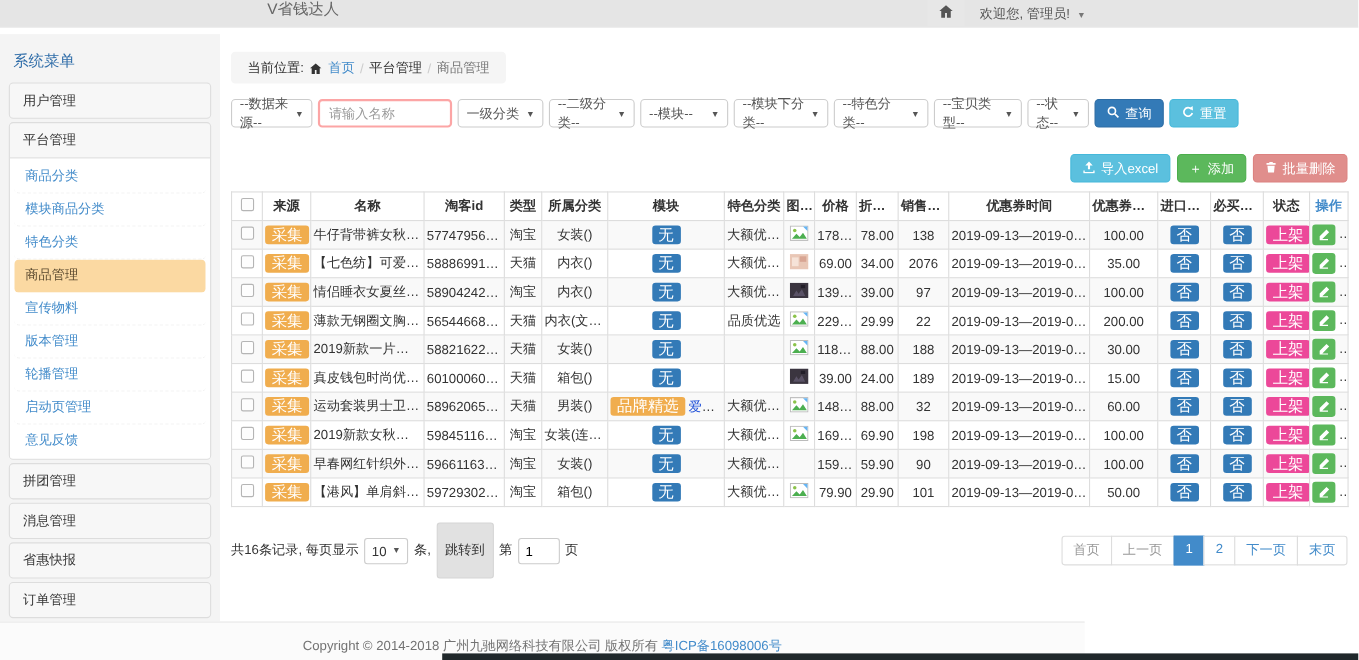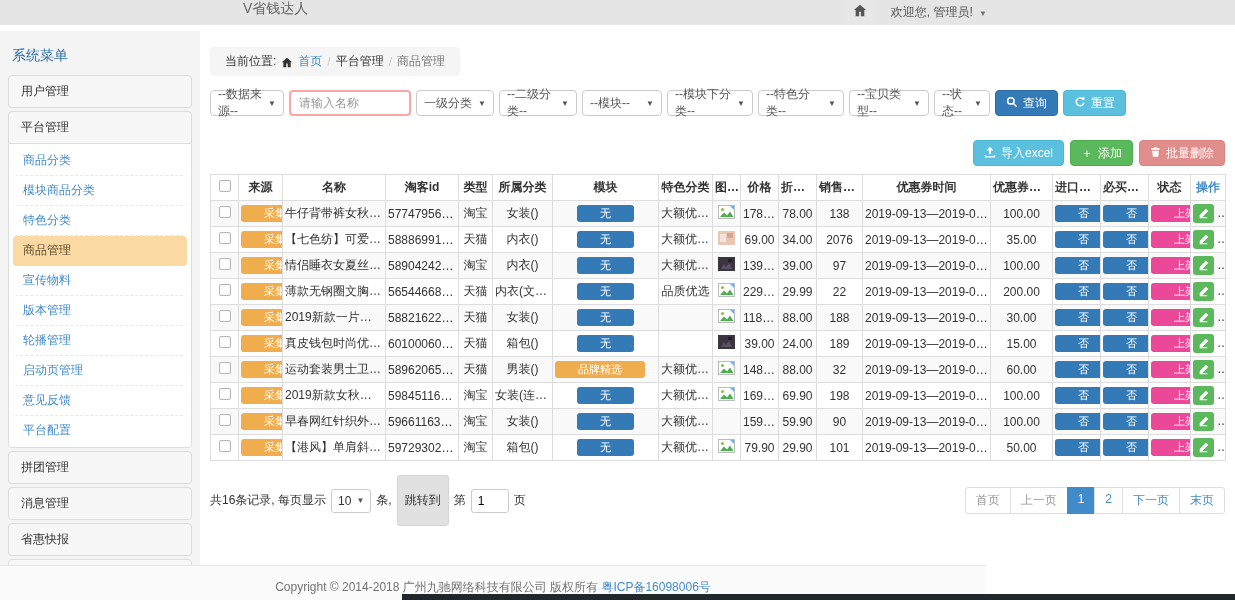--- a/index.html
+++ b/index.html
@@ -50,21 +50,21 @@
   
   .toolbar { display:flex; justify-content:flex-end; gap:6px; margin-top:24px; }
   
   table.grid { width:100%; border-collapse:collapse; margin-top:8px; table-layout:fixed; }
   .grid th, .grid td { border:1px solid #ddd; padding:3px 2px; text-align:center; height:26px;
                        overflow:hidden; white-space:nowrap; text-overflow:ellipsis; }
   .grid th { font-weight:bold; color:#333; background:#fff; }
   .grid th.op-head { color:#428bca; }
   .grid tbody tr:nth-child(odd) { background:#f9f9f9; }
   .cb { width:12px; height:12px; border:1px solid #b5b5b5; border-radius:2px; background:#fdfdfd; display:inline-block; cursor:pointer; }
-  .badge { display:inline-block; padding:2px 23px; border-radius:3px; color:#fff; font-size:11px; line-height:13px; }
+  .badge { display:inline-block; padding:2px 6px; border-radius:3px; color:#fff; font-size:14px; line-height:13px; }
   .badge-orange { background:#f0ad4e; }
   .badge-blue   { background:#337ab7; }
   .badge-green  { background:#ec4899; }
   .mod-text { margin-left:3px; color:#1d4ed8; }
   .op-btn { display:inline-flex; align-items:center; justify-content:center; width:21px; height:19px;
             border-radius:3px; cursor:pointer; vertical-align:middle; }
   .op-edit { background:#5cb85c; margin-right:3px; }
   .op-del  { background:#d9534f; }
   
   .pagebar { display:flex; align-items:center; justify-content:space-between; margin-top:14px; }
@@ -116,21 +116,20 @@
         <div class="panel-body">
           <div class="sub-item">商品分类</div>
           <div class="sub-item">模块商品分类</div>
           <div class="sub-item">特色分类</div>
           <div class="sub-item active">商品管理</div>
           <div class="sub-item">宣传物料</div>
           <div class="sub-item">版本管理</div>
           <div class="sub-item">轮播管理</div>
           <div class="sub-item">启动页管理</div>
           <div class="sub-item">意见反馈</div>
-          <div class="sub-item">平台配置</div>
         </div>
       </div>
       <div class="panel">
         <div class="panel-heading">拼团管理</div>
       </div>
       <div class="panel">
         <div class="panel-heading">消息管理</div>
       </div>
       <div class="panel">
         <div class="panel-heading">省惠快报</div>

